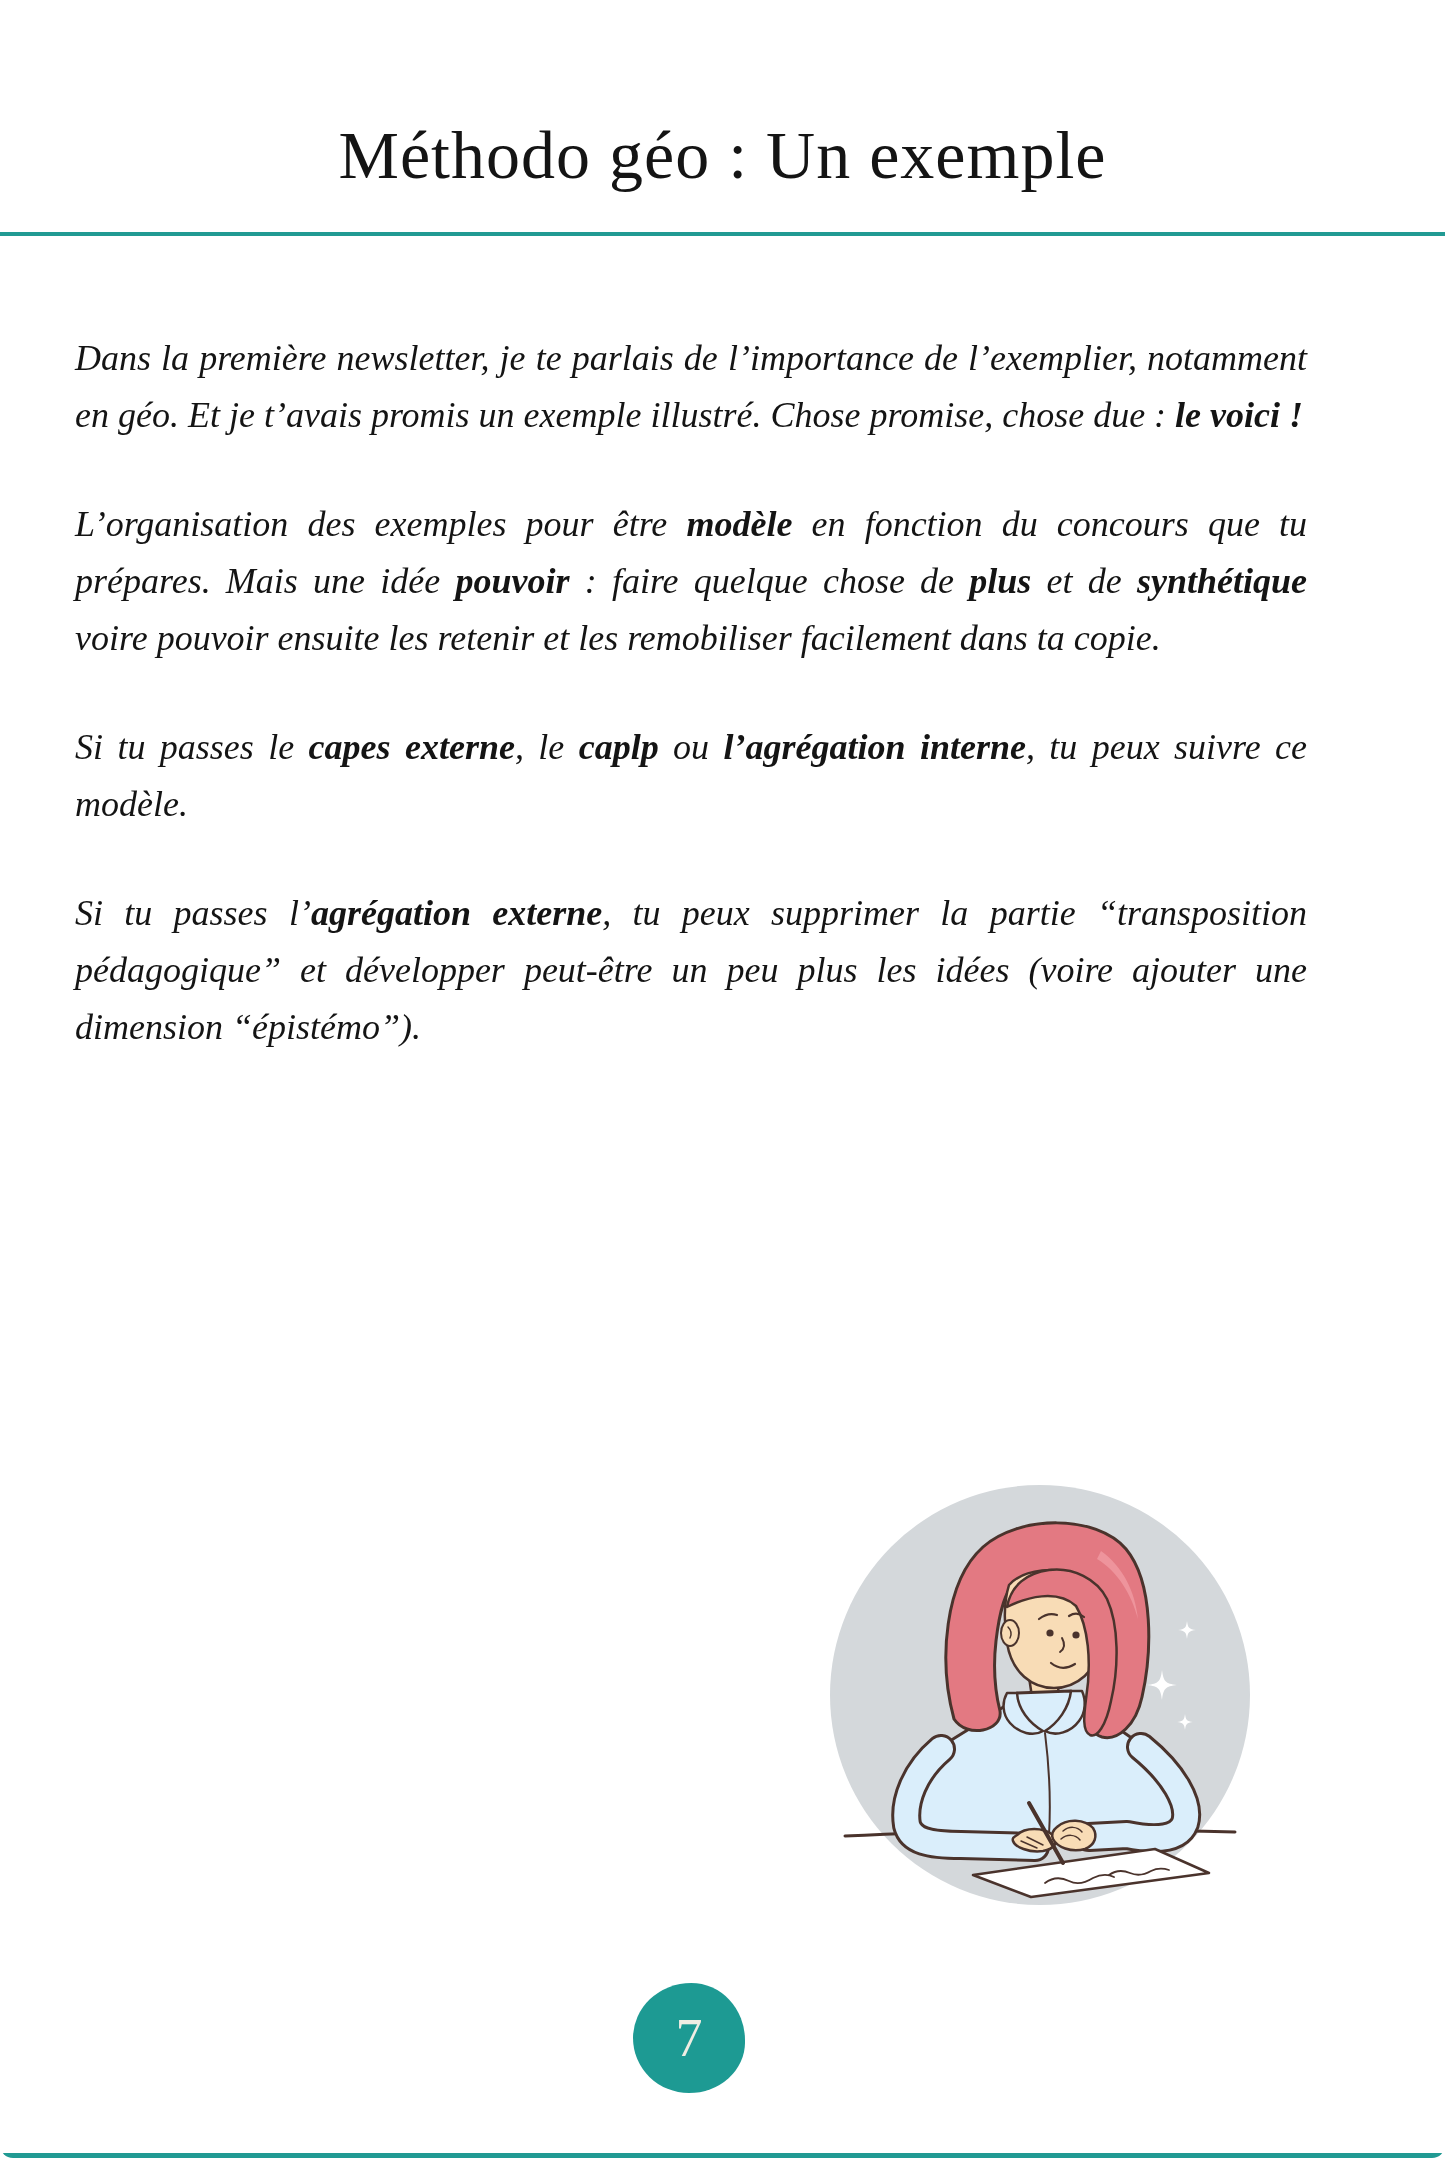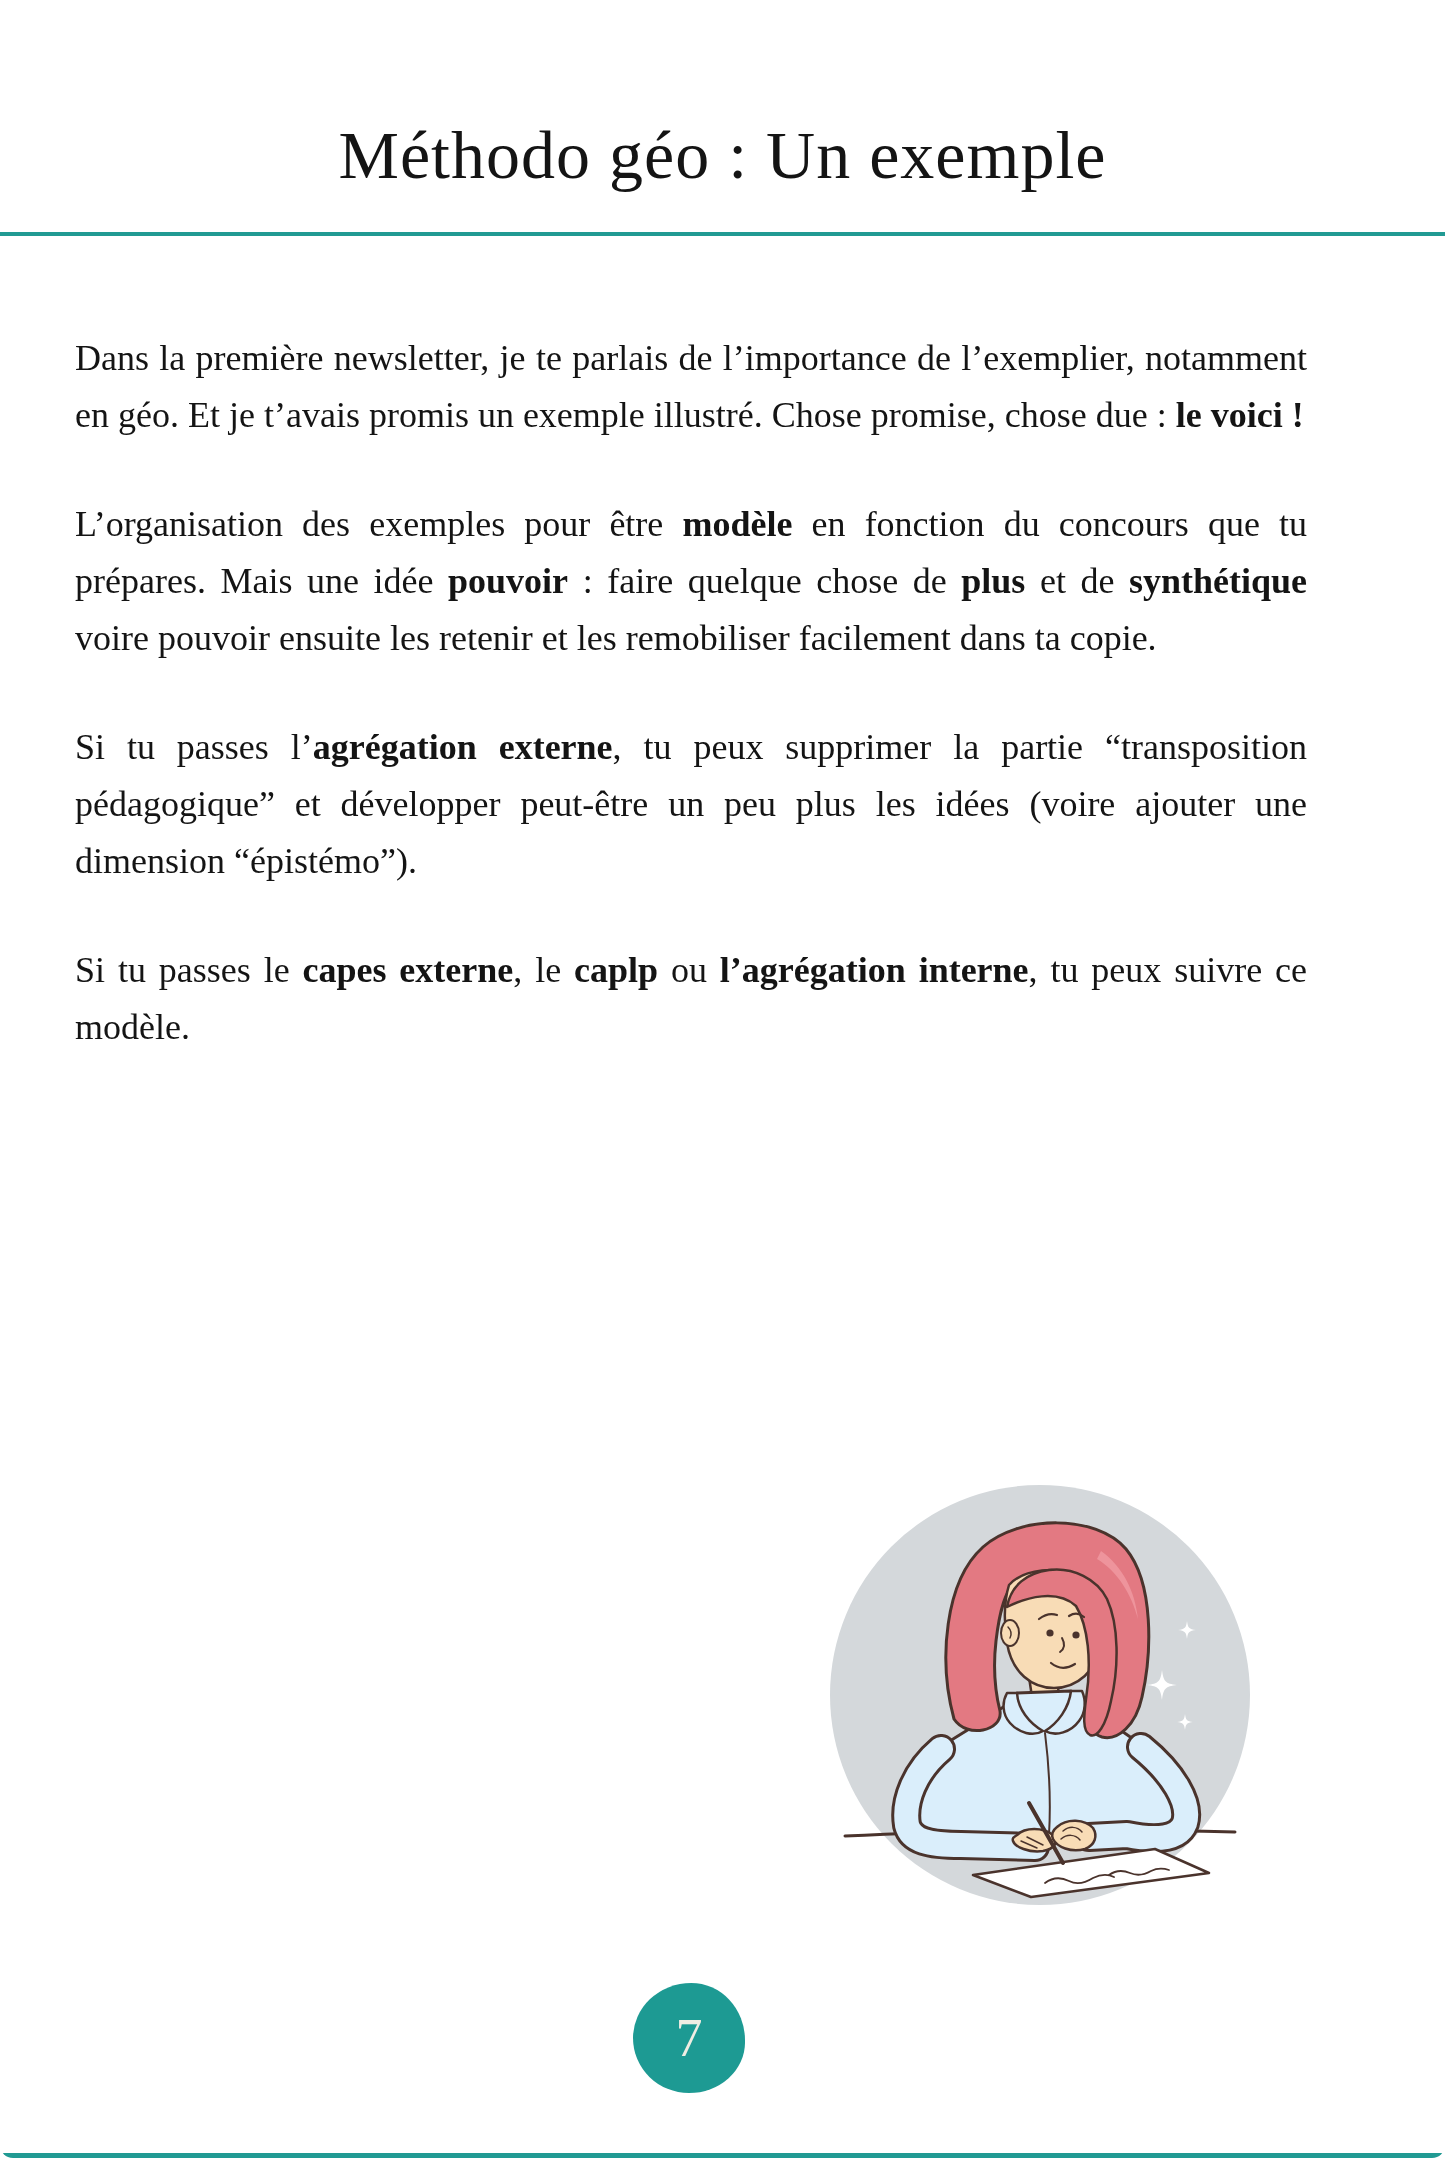--- a/index.html
+++ b/index.html
@@ -16,21 +16,21 @@
     position:absolute;top:116px;left:0;width:100%;
     margin:0;text-align:center;
     font-size:68px;font-weight:400;letter-spacing:1px;
     font-family:"Liberation Serif",serif;
   }
   .rule{
     position:absolute;top:232px;left:0;width:100%;height:4px;
     background:var(--accent,#219a93);
   }
   .content{
-    position:absolute;top:330px;left:75px;width:1232px;
+    position:absolute;top:330px;left:75px;width:1232px;font-style:italic;
   }
   .content p{
     margin:0 0 52px 0;
     font-size:36px;line-height:57px;
     text-align:justify;text-justify:inter-word;
   }
   .content strong{font-weight:700;}
   .illus{
     position:absolute;left:805px;top:1485px;width:470px;height:440px;
     margin:0;
@@ -54,22 +54,22 @@
 <body>
 
 <div class="page">
 
   <h1 class="title">Méthodo géo : Un exemple</h1>
   <div class="rule"></div>
 
   <main class="content">
     <p><span>Dans la première newsletter, je te parlais de l’importance de l’exemplier, notamment en géo. Et je t’avais promis un exemple illustré. Chose promise, chose due : </span><strong>le voici !</strong></p>
     <p><span>L’organisation des exemples pour être </span><strong>modèle</strong><span> en fonction du concours que tu prépares. Mais une idée </span><strong>pouvoir</strong><span> : faire quelque chose de </span><strong>plus</strong><span> et de </span><strong>synthétique</strong><span> voire pouvoir ensuite les retenir et les remobiliser facilement dans ta copie.</span></p>
+    <p><span>Si tu passes le </span><strong>capes externe</strong><span>, le </span><strong>caplp</strong><span> ou </span><strong>l’agrégation interne</strong><span>, tu peux suivre ce modèle.</span></p>
     <p><span>Si tu passes l’</span><strong>agrégation externe</strong><span>, tu peux supprimer la partie “transposition pédagogique” et développer peut-être un peu plus les idées (voire ajouter une dimension “épistémo”).</span></p>
-    <p><span>Si tu passes le </span><strong>capes externe</strong><span>, le </span><strong>caplp</strong><span> ou </span><strong>l’agrégation interne</strong><span>, tu peux suivre ce modèle.</span></p>
   </main>
 
   <figure class="illus">
     <svg width="470" height="440" viewBox="0 0 470 440" xmlns="http://www.w3.org/2000/svg">
 
       <circle cx="235" cy="210" r="210" style="fill:var(--circle-bg,#d4d8db)"></circle>
 
       <g style="fill:var(--sparkle,#ffffff)">
         <path transform="translate(187,97) scale(11)" d="M0,-1 C0.1,-0.22 0.22,-0.1 1,0 C0.22,0.1 0.1,0.22 0,1 C-0.1,0.22 -0.22,0.1 -1,0 C-0.22,-0.1 -0.1,-0.22 0,-1 Z"></path>
         <path transform="translate(172,157) scale(8)" d="M0,-1 C0.1,-0.22 0.22,-0.1 1,0 C0.22,0.1 0.1,0.22 0,1 C-0.1,0.22 -0.22,0.1 -1,0 C-0.22,-0.1 -0.1,-0.22 0,-1 Z"></path>

